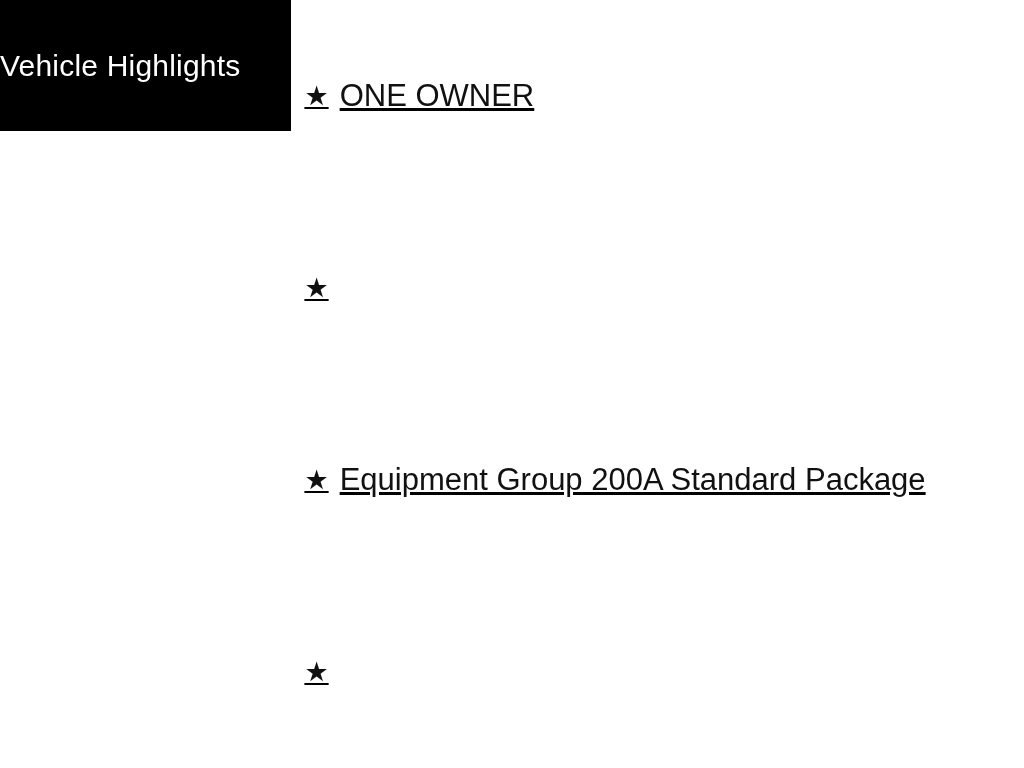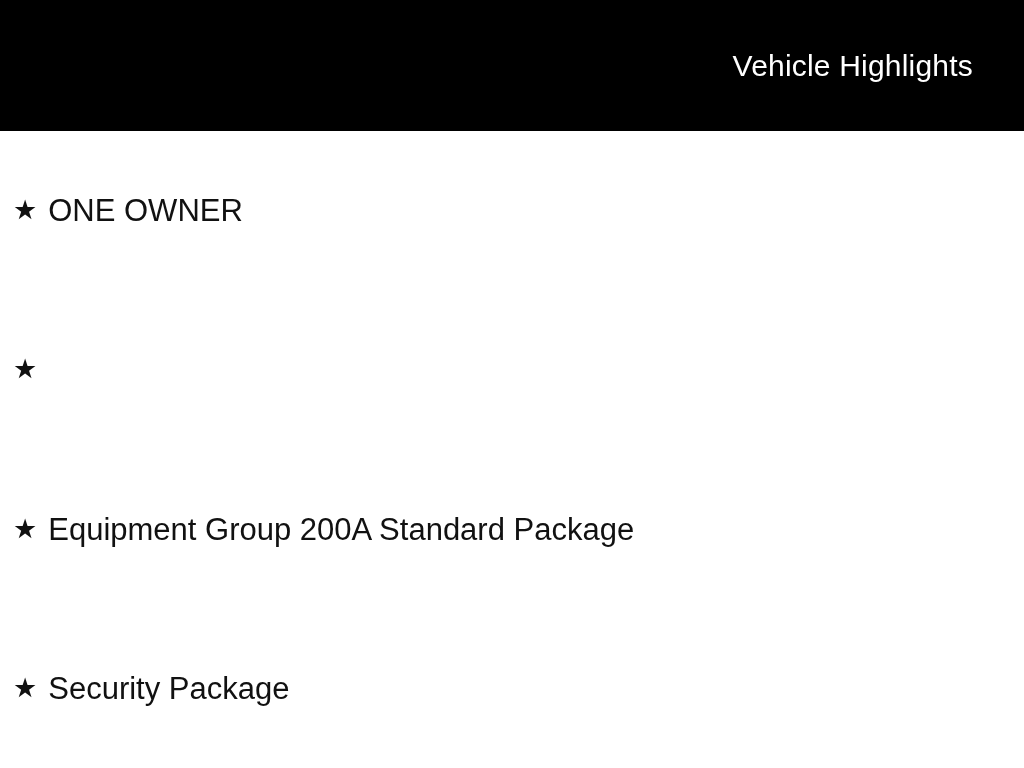--- a/index.html
+++ b/index.html
@@ -14,21 +14,22 @@
     height: 768px;
     overflow: hidden;
     background: var(--body-bg);
     font-family: "Liberation Sans", "DejaVu Sans", sans-serif;
   }
   .page {
     position: relative;
     width: 1024px;
     height: 768px;
     display: flex;
-    flex-direction: column;
+    flex-direction: row;
+    text-decoration: underline;
   }
   .topbar {
     height: 131px;
     flex: 0 0 131px;
     background: var(--header-bg);
     display: flex;
     align-items: center;
     justify-content: flex-end;
     padding-right: 51px;
   }
@@ -84,17 +85,16 @@
       <span class="star">★</span>
     </div>
 
     <div class="row">
       <span class="star">★</span>
       <span class="label">Equipment Group 200A Standard Package</span>
     </div>
 
     <div class="row">
       <span class="star">★</span>
-      <span class="label">Security Package</span>
     </div>
 
   </main>
 </div>
 
 </body></html>

